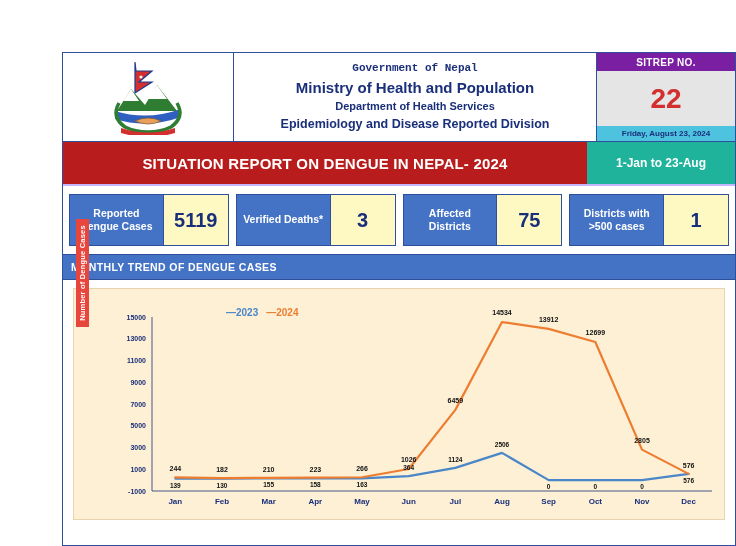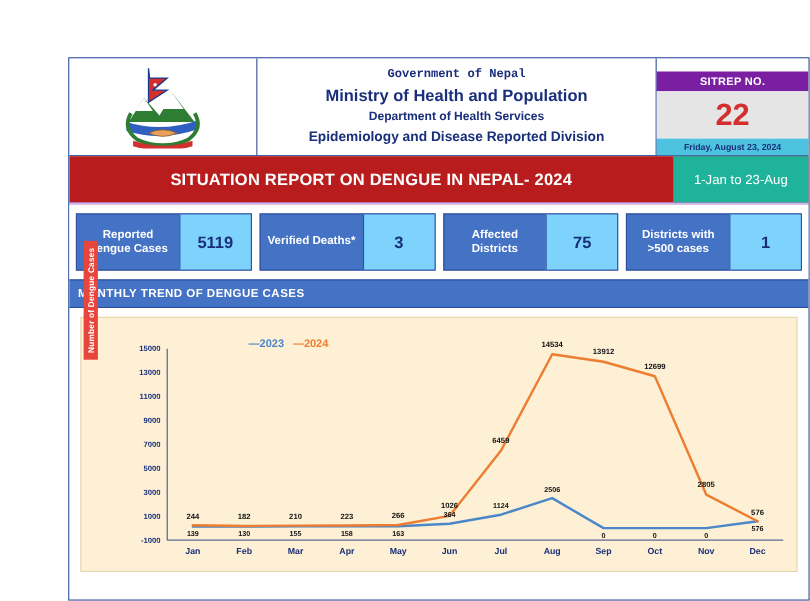--- a/index.html
+++ b/index.html
@@ -56,21 +56,20 @@
     flex-direction: column;
   }
   .sitrep-label {
     background: #7b1fa2;
     color: #ffffff;
     font-size: 10px;
     font-weight: bold;
     text-align: center;
     padding: 4px 0 3px 0;
     letter-spacing: .3px;
-    margin-top: 12px;
   }
   .sitrep-no {
     flex: 1;
     background: #e5e5e5;
     color: #d32f2f;
     font-size: 28px;
     font-weight: bold;
     display: flex;
     align-items: center;
     justify-content: center;
@@ -94,25 +93,25 @@
     flex: 1;
     display: flex;
     align-items: center;
     justify-content: center;
     color: #ffffff;
     font-size: 15px;
     font-weight: bold;
     letter-spacing: .2px;
   }
   .title-range {
-    width: 123px;
+    width: 148px;
     background: #1fb39b;
     color: #ffffff;
     font-size: 12px;
-    font-weight: normal;
+    font-weight: bold;
     display: flex;
     align-items: center;
     justify-content: center;
   }
   
   .stats {
     display: flex;
     gap: 7px;
     padding: 8px 6px 8px 6px;
     background: #ffffff;
@@ -132,23 +131,23 @@
     font-weight: bold;
     display: flex;
     align-items: center;
     justify-content: center;
     text-align: center;
     padding: 0 3px;
     line-height: 1.25;
   }
   .stat-value {
     width: 64px;
-    background: #7dd3fc;
+    background: #fef9c3;
     color: #1a2f7a;
-    font-size: 15px;
+    font-size: 20px;
     font-weight: bold;
     display: flex;
     align-items: center;
     justify-content: center;
     border-left: 1px solid #2f4f9b;
   }
   
   .section-bar {
     background: #4472c4;
     color: #ffffff;

